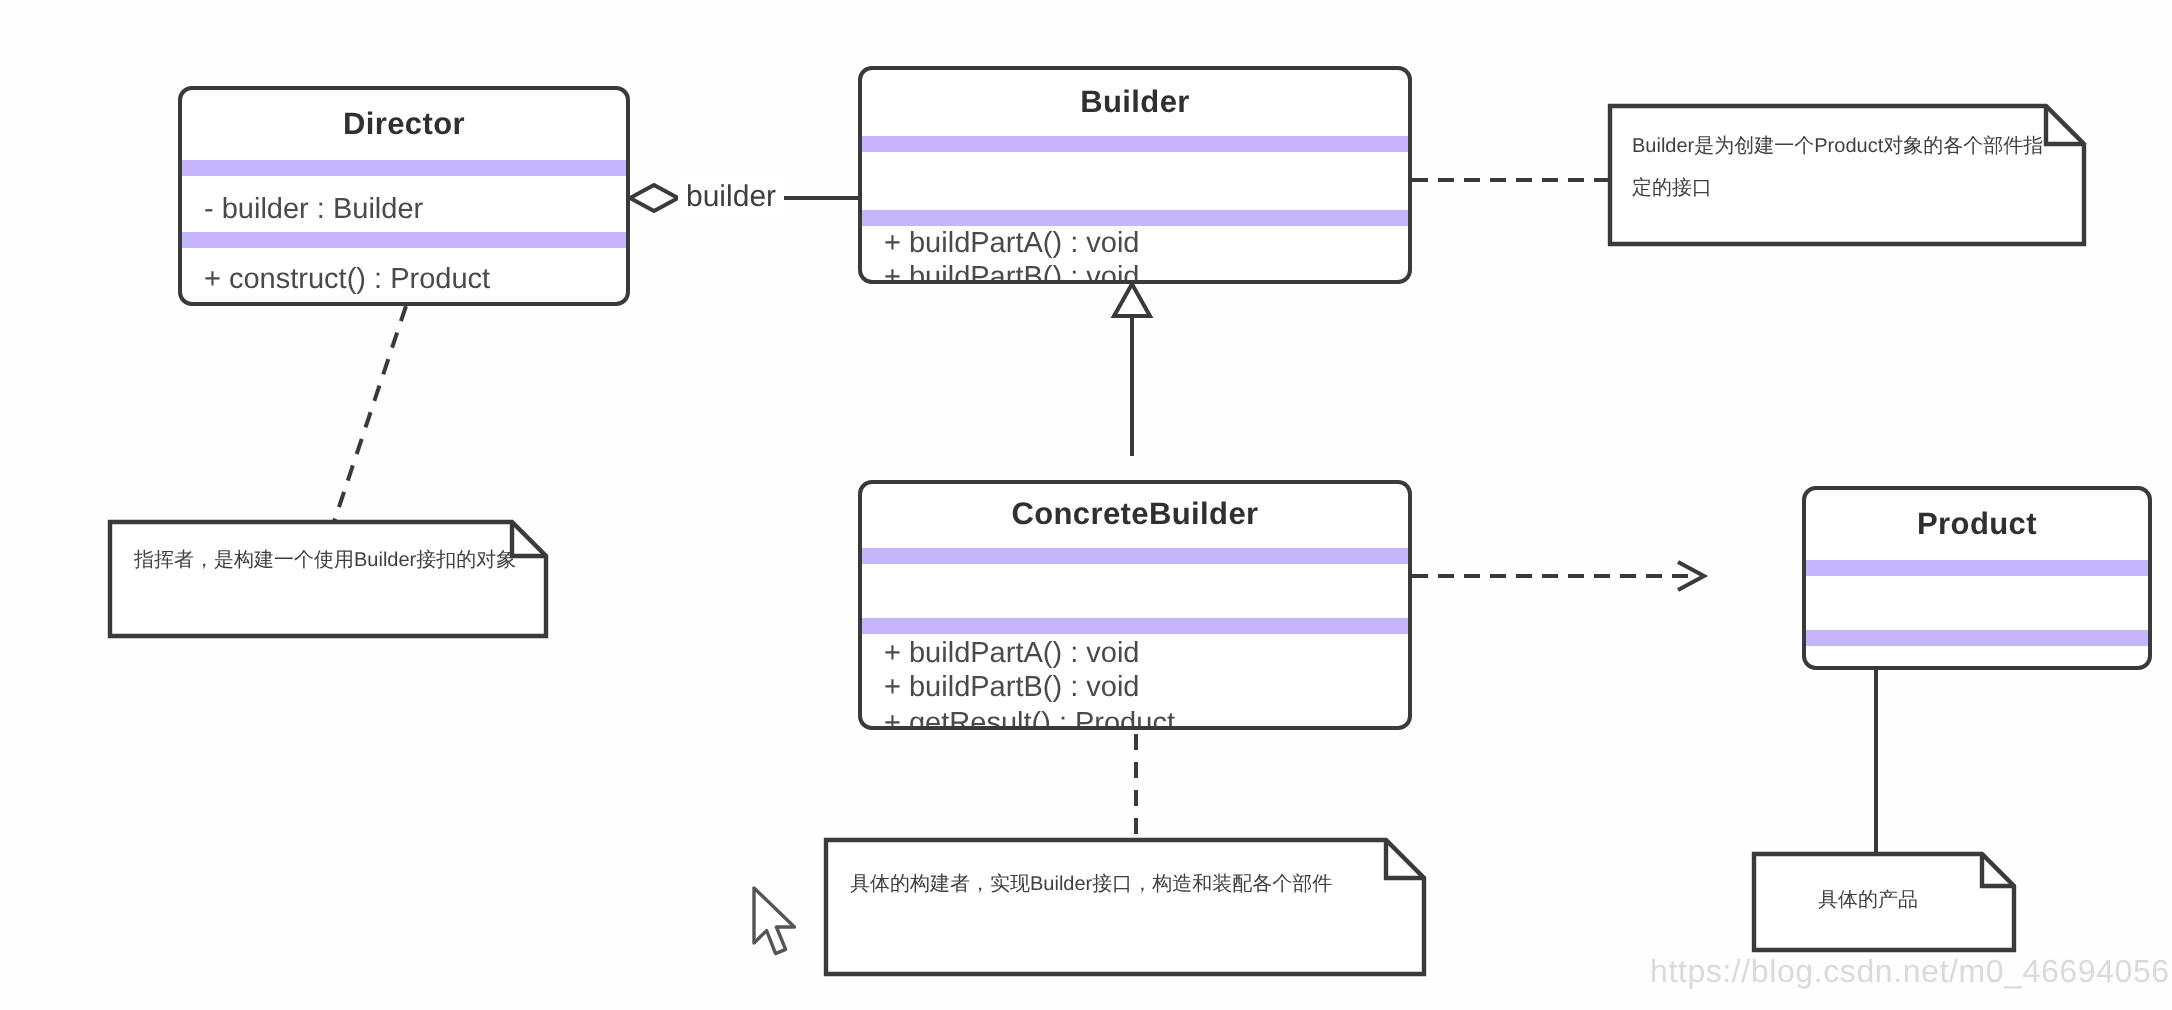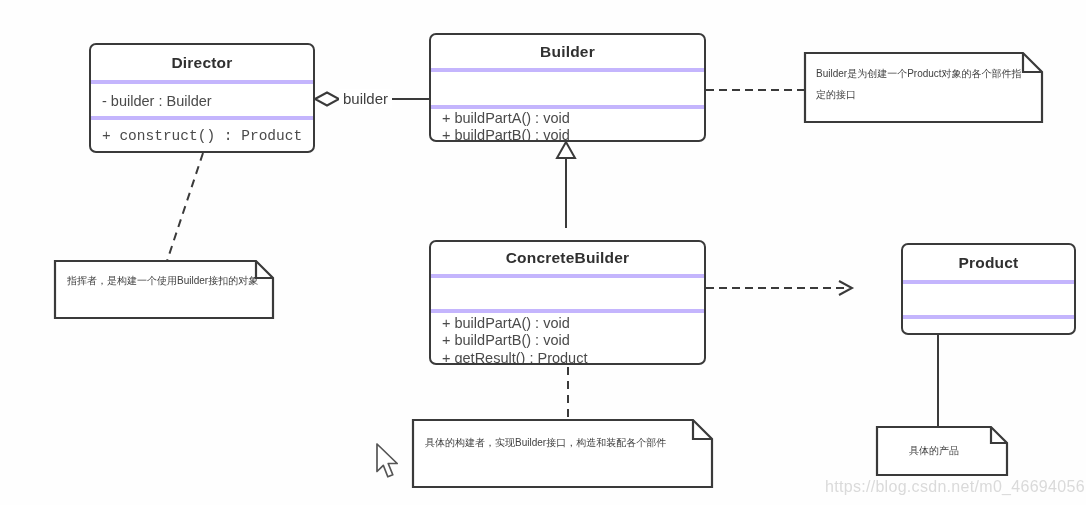--- a/index.html
+++ b/index.html
@@ -13,28 +13,28 @@
 
   
   .cls{
     position:absolute;background:#fff;border:2px solid #3a3a3a;border-radius:7px;
     box-sizing:border-box;color:#4a4a4a;
   }
   .cls-title{
     display:flex;align-items:center;justify-content:center;
     font-weight:bold;font-size:15.5px;color:#303030;letter-spacing:.2px;
   }
-  .cls-sec{border-top:4px solid #c4b5fd;box-sizing:border-box;overflow:hidden;}
+  .cls-sec{border-top:8px solid #c4b5fd;box-sizing:border-box;overflow:hidden;}
   .cls-row{font-size:14.5px;padding-left:11px;color:#4a4a4a;white-space:nowrap;}
 
   #box-director{left:89px;top:43px;width:226px;height:110px;}
   #box-director .cls-title{height:35px;}
   #box-director .sec-attrs{height:36px;}
   #box-director .sec-attrs .cls-row{line-height:34px;}
-  #box-director .sec-methods{height:35px;font-family:Liberation Mono, monospace;}
+  #box-director .sec-methods{height:35px;}
   #box-director .sec-methods .cls-row{line-height:33px;}
 
   #box-builder{left:429px;top:33px;width:277px;height:109px;}
   #box-builder .cls-title{height:33px;}
   #box-builder .sec-attrs{height:37px;}
   #box-builder .sec-methods{height:35px;padding-top:1px;}
   #box-builder .cls-row{line-height:17px;}
 
   #box-concrete{left:429px;top:228px;width:277px;height:125px;margin-top:12px;}
   #box-concrete .cls-title{height:32px;}

